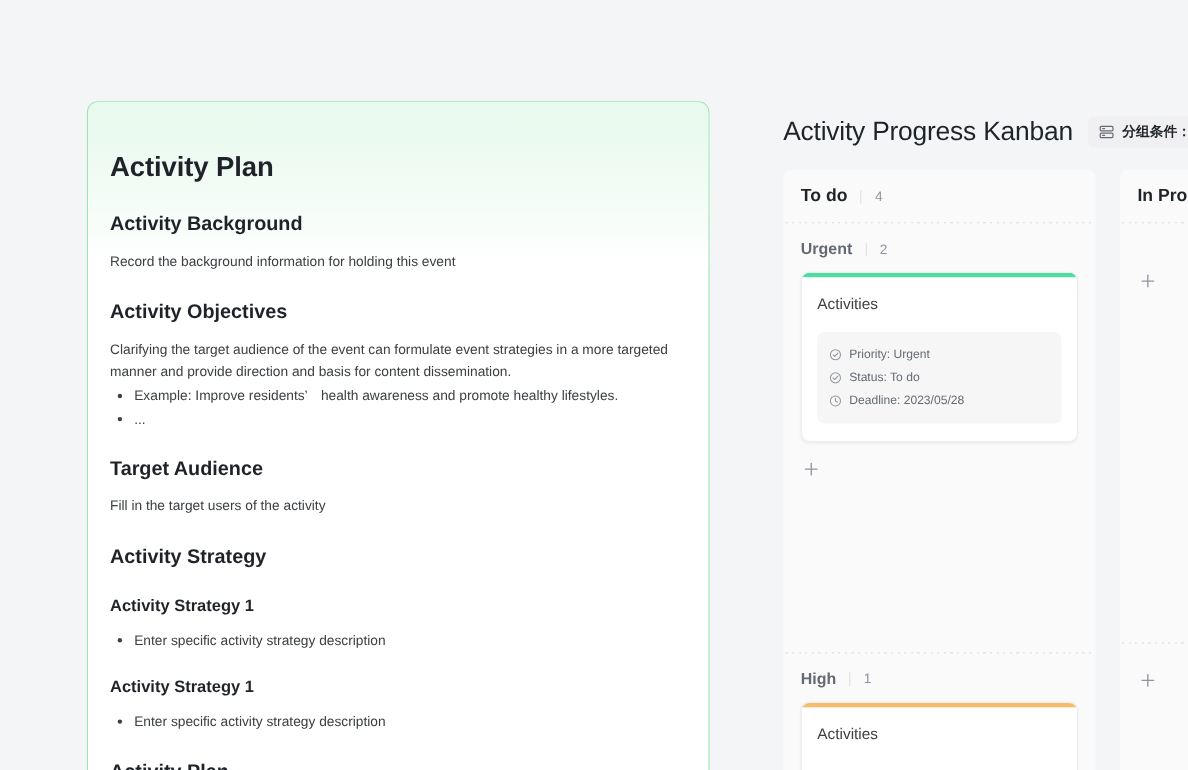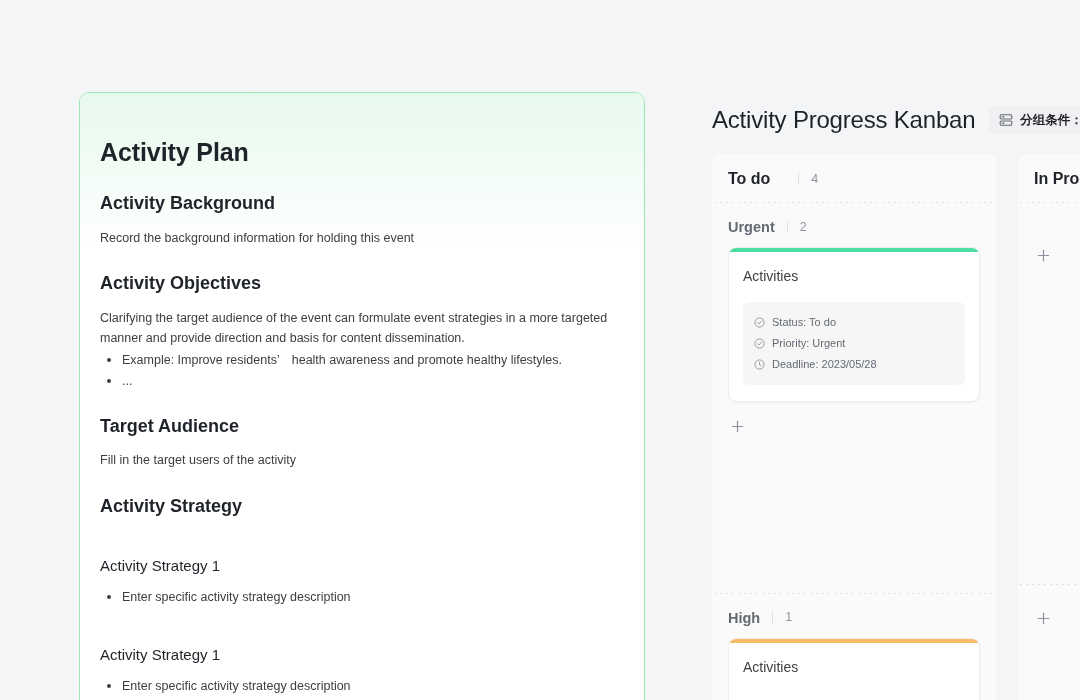--- a/index.html
+++ b/index.html
@@ -52,24 +52,24 @@
   .h2 {
     font-size: 18px;
     font-weight: 600;
     color: #1f2329;
     line-height: 1.3;
     margin-top: 24px;
     margin-bottom: 13px;
   }
   .h3 {
     font-size: 15px;
-    font-weight: 400;
+    font-weight: 700;
     color: #1f2329;
     line-height: 1.3;
-    margin-top: 38px;
+    margin-top: 23px;
     margin-bottom: 11px;
   }
   .para {
     font-size: 12.5px;
     line-height: 1.58;
     color: #3c4043;
     margin-bottom: 2px;
   }
   .bullets {
     list-style: none;
@@ -147,21 +147,21 @@
     width: 284px;
     flex-shrink: 0;
     background: #fafafb;
     border-radius: 8px;
     position: relative;
     overflow: hidden;
   }
   .col-head {
     display: flex;
     align-items: center;
-    gap: 28px;
+    gap: 12px;
     padding: 16px 16px 14px 16px;
     text-align: right;
   }
   .col-name {
     font-size: 16px;
     font-weight: 600;
     color: #1f2329;
     white-space: nowrap;
   }
   .col-count {
@@ -314,29 +314,29 @@
           <div class="card-stripe" style="background:#4ddda0"></div>
           <div class="card-body">
             <div class="card-title">Activities</div>
             <div class="meta-box">
 
               <div class="meta-row">
                 <svg class="mi" width="11" height="11" viewBox="0 0 12 12" fill="none">
                   <circle cx="6" cy="6" r="5" stroke="#8f959e" stroke-width="1"></circle>
                   <path d="M3.7 6.1L5.3 7.7L8.4 4.3" stroke="#8f959e" stroke-width="1" stroke-linecap="round" stroke-linejoin="round"></path>
                 </svg>
-                <span>Status: To do</span>
+                <span>Priority: Urgent</span>
               </div>
 
               <div class="meta-row">
                 <svg class="mi" width="11" height="11" viewBox="0 0 12 12" fill="none">
                   <circle cx="6" cy="6" r="5" stroke="#8f959e" stroke-width="1"></circle>
                   <path d="M3.7 6.1L5.3 7.7L8.4 4.3" stroke="#8f959e" stroke-width="1" stroke-linecap="round" stroke-linejoin="round"></path>
                 </svg>
-                <span>Priority: Urgent</span>
+                <span>Status: To do</span>
               </div>
 
               <div class="meta-row">
                 <svg class="mi" width="11" height="11" viewBox="0 0 12 12" fill="none">
                   <circle cx="6" cy="6" r="5" stroke="#8f959e" stroke-width="1"></circle>
                   <path d="M6 3.3V6.2L8 7.3" stroke="#8f959e" stroke-width="1" stroke-linecap="round" stroke-linejoin="round"></path>
                 </svg>
                 <span>Deadline: 2023/05/28</span>
               </div>
 

